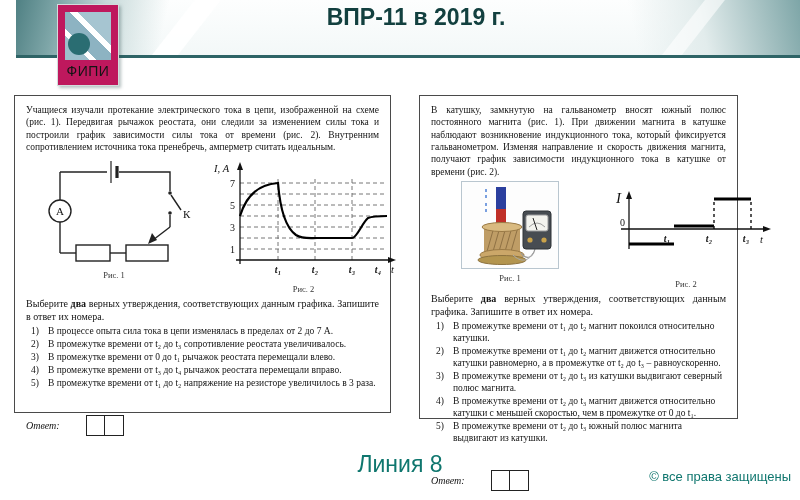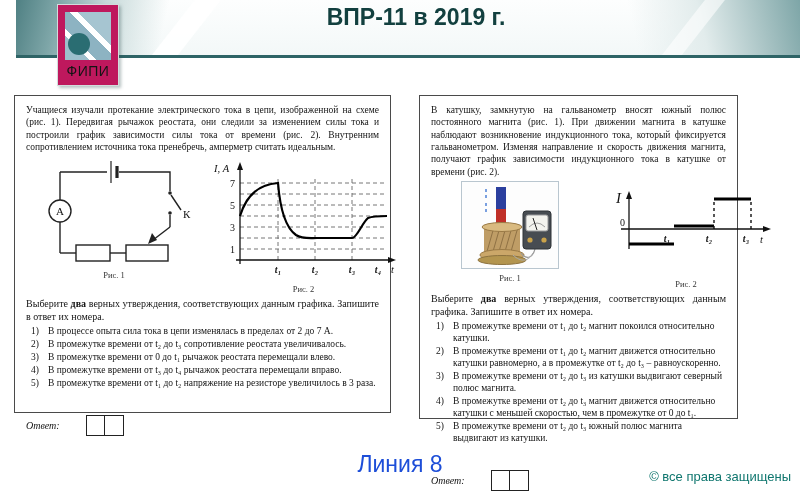--- a/index.html
+++ b/index.html
@@ -65,21 +65,21 @@
   .cell { width:19px; height:21px; border:1px solid #222; background:#fff; }
   .cell + .cell { border-left:none; }
   
   svg text { font-family:"Liberation Serif", serif; fill:#111; }
   .tick  { font-size:10px; }
   .tickb { font-size:10px; font-style:italic; font-weight:bold; }
   .axlab { font-size:10.5px; font-style:italic; }
   .axlab-big { font-size:15px; font-style:italic; }
   .complab { font-size:11px; }
   
-  .line-label { position:absolute; left:0; right:0; top:451px; text-align:center; font-size:23px; color:#1d4ed8; }
+  .line-label { position:absolute; left:0; right:0; top:451px; text-align:center; font-size:23px; color:#0f766e; }
   .copyright { position:absolute; right:9px; top:469px; font-size:13px; font-weight:normal; color:#0f766e; }
 </style>
 </head>
 <body>
 
 <div class="slide">
 
   <div class="hdr">
     <div class="hdr-bg">
       <div class="band-left"></div>

